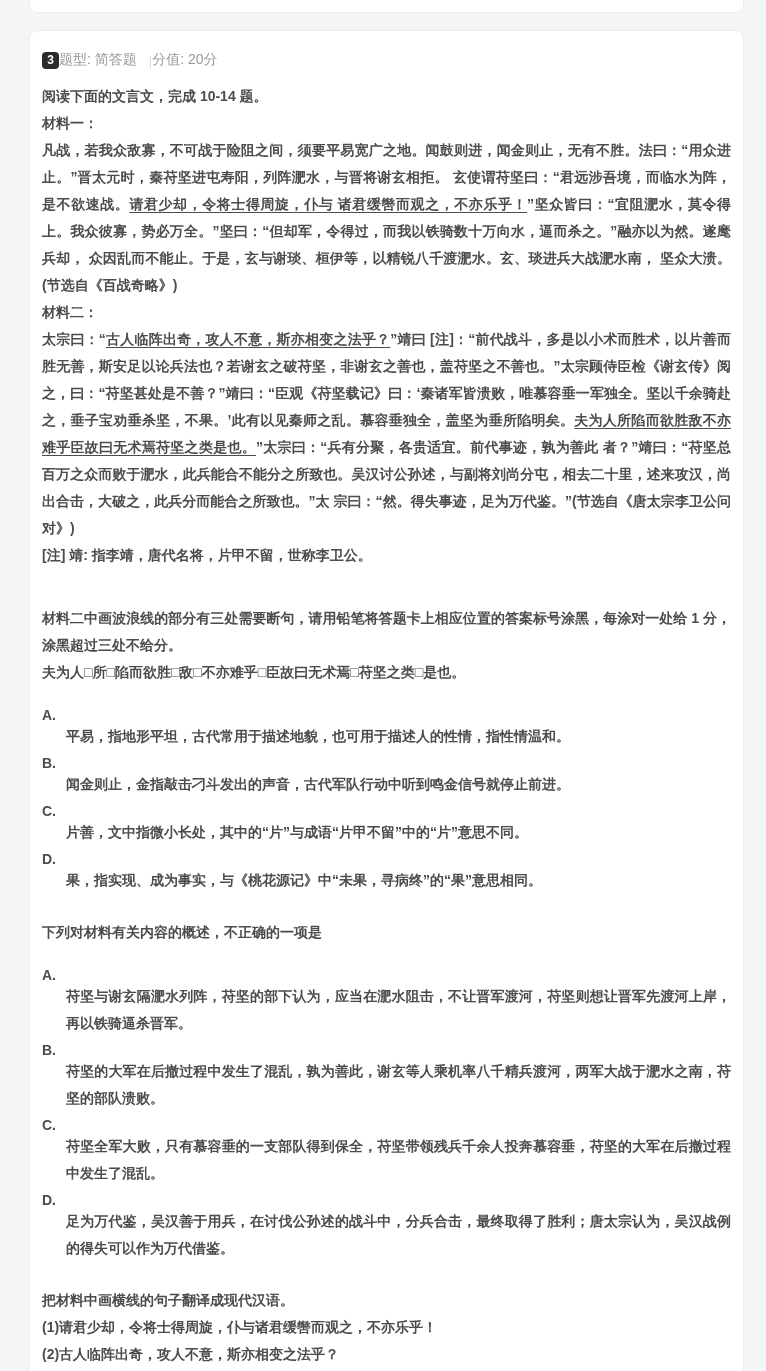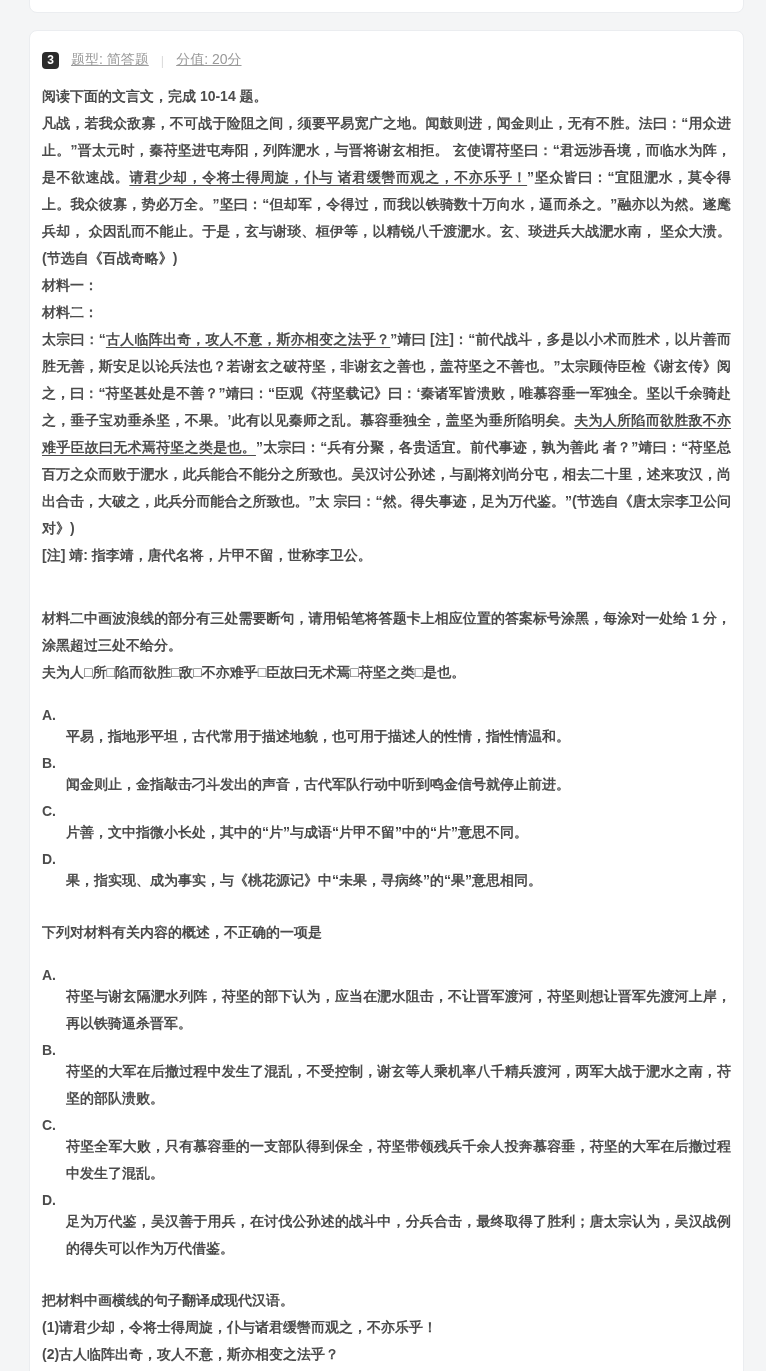--- a/index.html
+++ b/index.html
@@ -16,21 +16,21 @@
   }
   .card.stub{height:42px;margin-top:-29px;}
   .card.main{margin-top:17px;padding:20px 12px 26px 12px;}
   .qhead{display:flex;align-items:center;height:18px;}
   .qnum{
     width:17px;height:17px;background:#2b2b2b;color:#ffffff;
     border-radius:4px;font-size:12px;font-weight:bold;
     display:inline-flex;align-items:center;justify-content:center;
     flex:0 0 auto;
   }
-  .meta{color:#999999;font-size:14px;margin-left:12px;text-decoration:underline;}
+  .meta{color:#999999;font-size:14px;margin-left:0;}
   .sep{color:#dddddd;font-size:13px;margin-left:12px;}
   .content{margin-top:14px;}
   .content p{
     margin:0;font-size:14px;line-height:27px;color:#4c4c4c;
     text-align:justify;
     font-weight:bold;
   }
   .u{text-decoration:underline;text-underline-offset:3px;}
   .mt-xl{margin-top:36px !important;}
   .mt-lg{margin-top:25px !important;}
@@ -52,22 +52,22 @@
     <div class="qhead">
       <span class="qnum">3</span>
       <span class="meta">题型: 简答题</span>
       <span class="sep">|</span>
       <span class="meta">分值: 20分</span>
     </div>
 
     <div class="content">
       <p>阅读下面的文言文，完成 10-14 题。</p>
 
+      <p>材料一：</p>
       <p><span>凡战，若我众敌寡，不可战于险阻之间，须要平易宽广之地。闻鼓则进，闻金则止，无有不胜。法曰：“用众进止。”晋太元时，秦苻坚进屯寿阳，列阵淝水，与晋将谢玄相拒。 玄使谓苻坚曰：“君远涉吾境，而临水为阵，是不欲速战。</span><span class="u">请君少却，令将士得周旋，仆与 诸君缓辔而观之，不亦乐乎！</span><span>”坚众皆曰：“宜阻淝水，莫令得上。我众彼寡，势必万全。”坚曰：“但却军，令得过，而我以铁骑数十万向水，逼而杀之。”融亦以为然。遂麾兵却， 众因乱而不能止。于是，玄与谢琰、桓伊等，以精锐八千渡淝水。玄、琰进兵大战淝水南， 坚众大溃。(节选自《百战奇略》)</span></p>
-      <p>材料一：</p>
 
       <p>材料二：</p>
       <p><span>太宗曰：“</span><span class="u">古人临阵出奇，攻人不意，斯亦相变之法乎？</span><span>”靖曰 [注]：“前代战斗，多是以小术而胜术，以片善而胜无善，斯安足以论兵法也？若谢玄之破苻坚，非谢玄之善也，盖苻坚之不善也。”太宗顾侍臣检《谢玄传》阅之，曰：“苻坚甚处是不善？”靖曰：“臣观《苻坚载记》曰：‘秦诸军皆溃败，唯慕容垂一军独全。坚以千余骑赴之，垂子宝劝垂杀坚，不果。’此有以见秦师之乱。慕容垂独全，盖坚为垂所陷明矣。</span><span class="u">夫为人所陷而欲胜敌不亦 难乎臣故曰无术焉苻坚之类是也。</span><span>”太宗曰：“兵有分聚，各贵适宜。前代事迹，孰为善此 者？”靖曰：“苻坚总百万之众而败于淝水，此兵能合不能分之所致也。吴汉讨公孙述，与副将刘尚分屯，相去二十里，述来攻汉，尚出合击，大破之，此兵分而能合之所致也。”太 宗曰：“然。得失事迹，足为万代鉴。”(节选自《唐太宗李卫公问对》)</span></p>
 
       <p>[注] 靖: 指李靖，唐代名将，片甲不留，世称李卫公。</p>
 
       <p class="mt-xl">材料二中画波浪线的部分有三处需要断句，请用铅笔将答题卡上相应位置的答案标号涂黑，每涂对一处给 1 分，涂黑超过三处不给分。</p>
       <p>夫为人□所□陷而欲胜□敌□不亦难乎□臣故曰无术焉□苻坚之类□是也。</p>
 
       <div class="mt-md">
@@ -90,21 +90,21 @@
       </div>
 
       <p class="mt-lg">下列对材料有关内容的概述，不正确的一项是</p>
       <div class="mt-md">
         <p class="opt">
             <span class="opt-label">A.</span>
             <span class="opt-text">苻坚与谢玄隔淝水列阵，苻坚的部下认为，应当在淝水阻击，不让晋军渡河，苻坚则想让晋军先渡河上岸，再以铁骑逼杀晋军。</span>
           </p>
         <p class="opt">
             <span class="opt-label">B.</span>
-            <span class="opt-text">苻坚的大军在后撤过程中发生了混乱，不受控制，谢玄等人乘机率八千精兵渡河，两军大战于淝水之南，苻坚的部队溃败。</span>
+            <span class="opt-text">苻坚的大军在后撤过程中发生了混乱，孰为善此，谢玄等人乘机率八千精兵渡河，两军大战于淝水之南，苻坚的部队溃败。</span>
           </p>
         <p class="opt">
             <span class="opt-label">C.</span>
             <span class="opt-text">苻坚全军大败，只有慕容垂的一支部队得到保全，苻坚带领残兵千余人投奔慕容垂，苻坚的大军在后撤过程中发生了混乱。</span>
           </p>
         <p class="opt">
             <span class="opt-label">D.</span>
             <span class="opt-text">足为万代鉴，吴汉善于用兵，在讨伐公孙述的战斗中，分兵合击，最终取得了胜利；唐太宗认为，吴汉战例的得失可以作为万代借鉴。</span>
           </p>
       </div>

